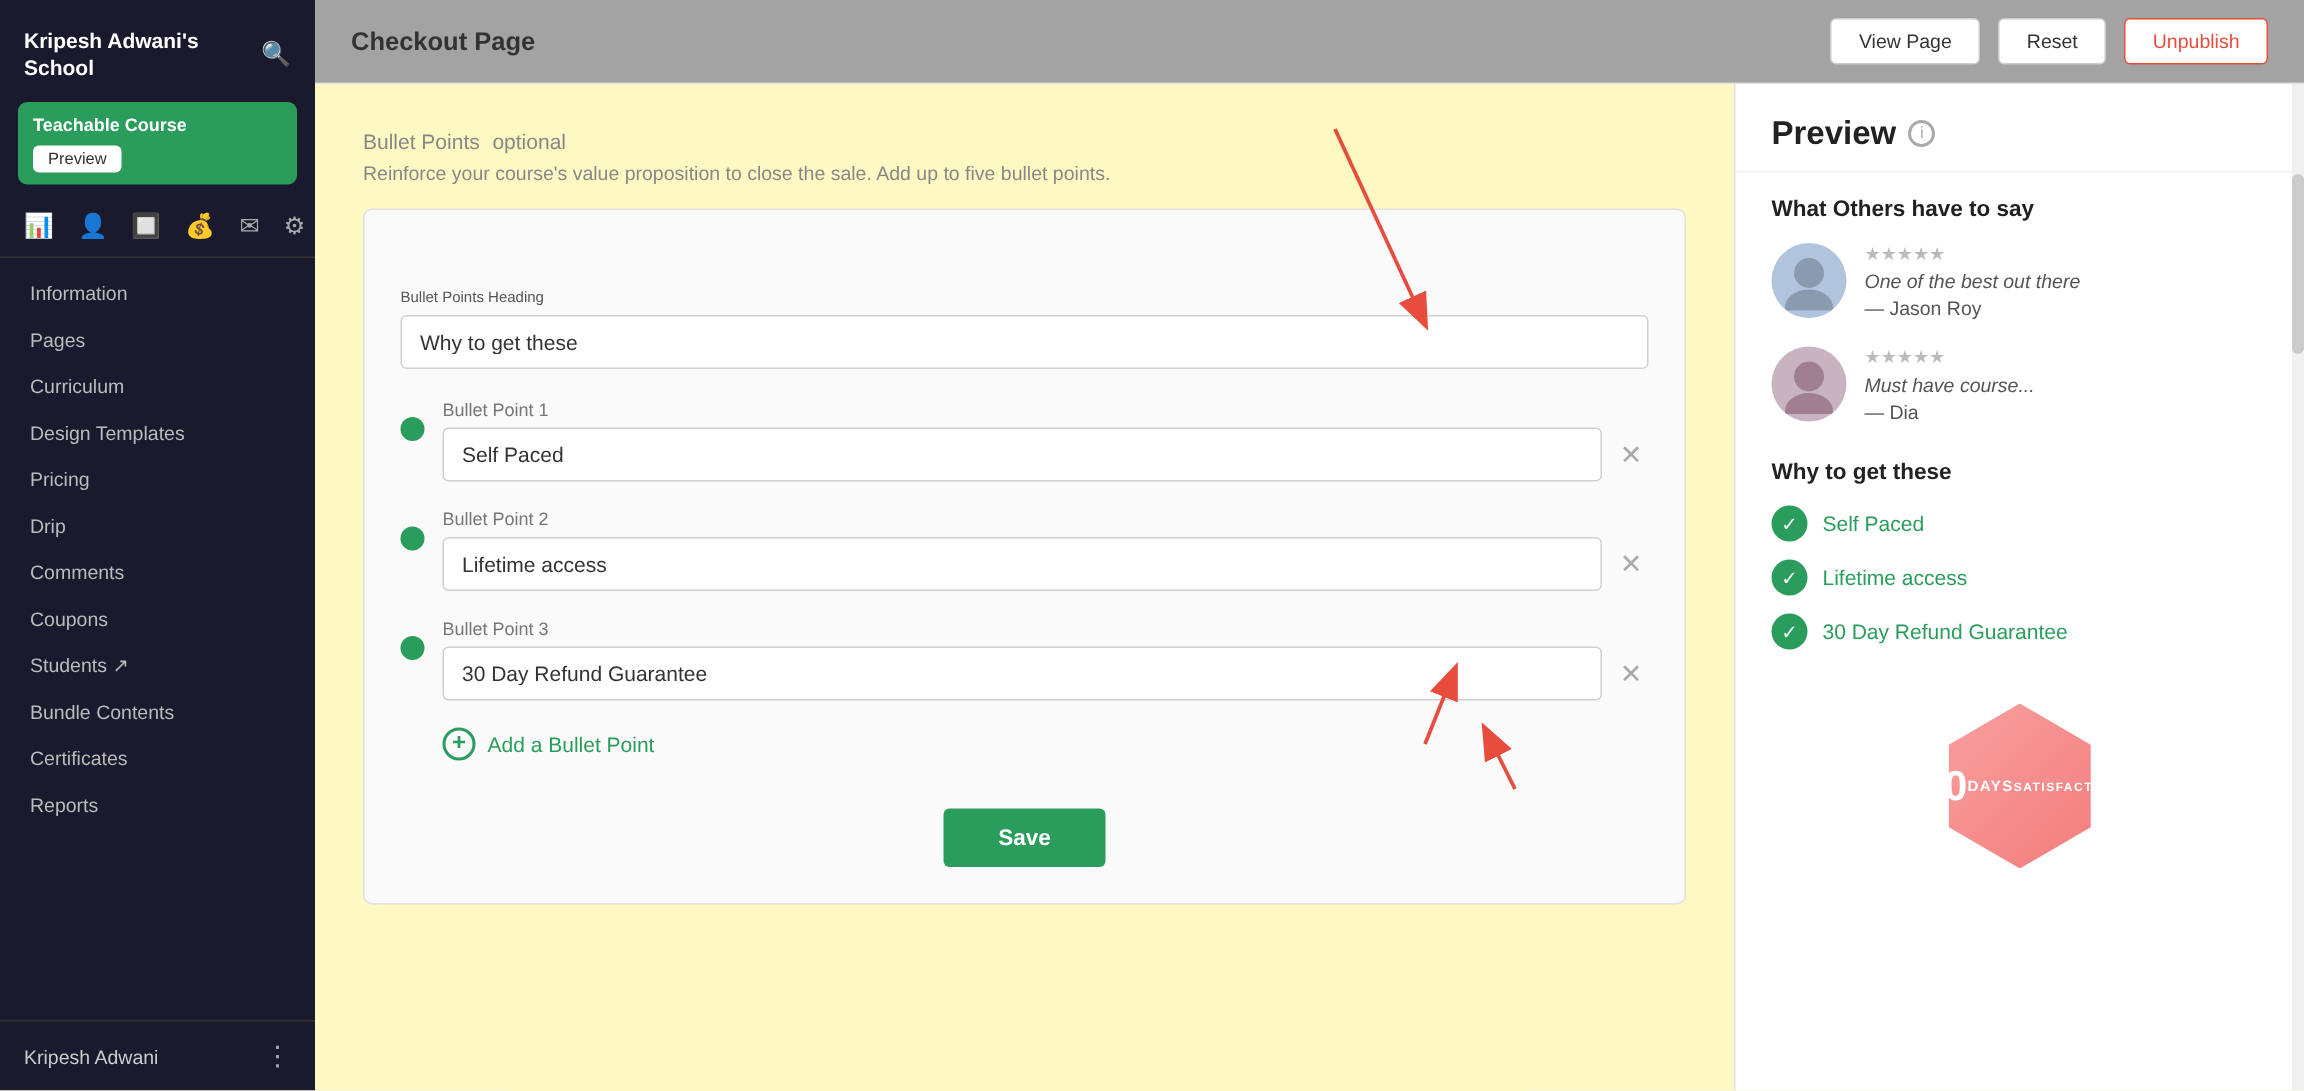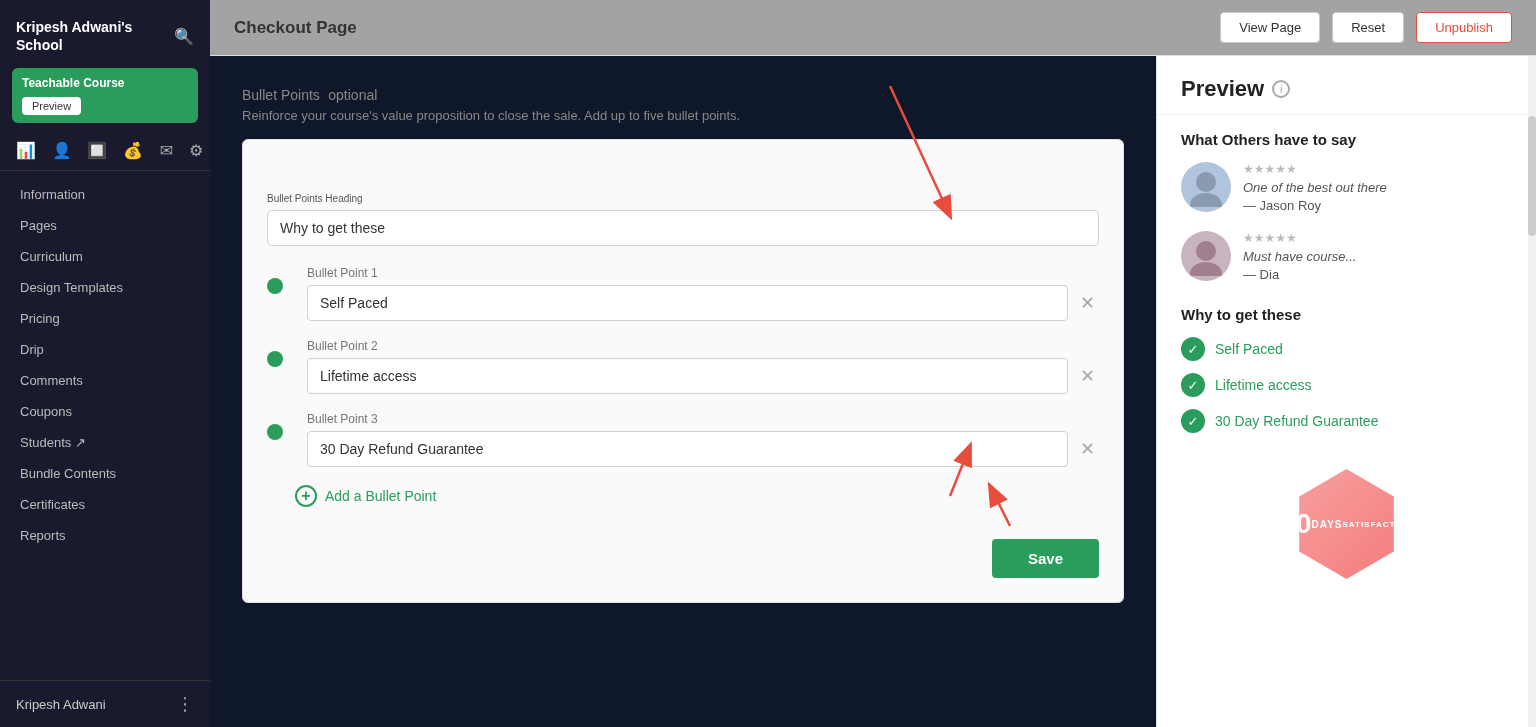--- a/index.html
+++ b/index.html
@@ -145,21 +145,21 @@
       display: flex;
       flex: 1;
       overflow: hidden;
     }
 
     
     .edit-panel {
       flex: 1;
       overflow-y: auto;
       padding: 30px 32px;
-      background: #0f172a;
+      background: #fef9c3;
     }
 
     .section-header { margin-bottom: 16px; }
     .section-title { font-size: 16px; font-weight: 600; color: #333; }
     .section-title span { font-weight: 400; font-size: 14px; color: #888; }
     .section-desc { font-size: 13px; color: #888; margin-top: 4px; }
 
     .form-area {
       background: #fafafa;
       border: 1px solid #e0e0e0;
@@ -176,21 +176,21 @@
       border-radius: 4px;
       font-size: 14px;
       color: #333;
       background: #fff;
       outline: none;
     }
 
     .bullet-point-row {
       display: flex;
       align-items: flex-start;
-      gap: 24px;
+      gap: 12px;
       margin-bottom: 18px;
     }
     .bullet-dot {
       width: 16px;
       height: 16px;
       background: #2a9d5c;
       border-radius: 50%;
       margin-top: 12px;
       flex-shrink: 0;
     }
@@ -227,21 +227,21 @@
       display: flex;
       align-items: center;
       justify-content: center;
       font-size: 16px;
       font-weight: 600;
       flex-shrink: 0;
     }
 
     .save-row {
       display: flex;
-      justify-content: flex-end;
+      justify-content: center;
       margin-top: 32px;
     }
     .btn-save {
       background: #2a9d5c;
       color: #fff;
       border: none;
       border-radius: 4px;
       padding: 11px 36px;
       font-size: 15px;
       font-weight: 600;

